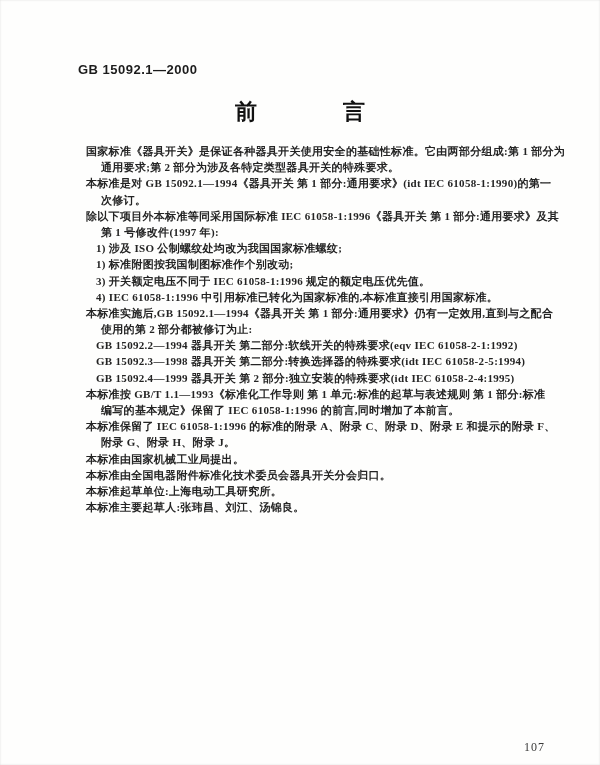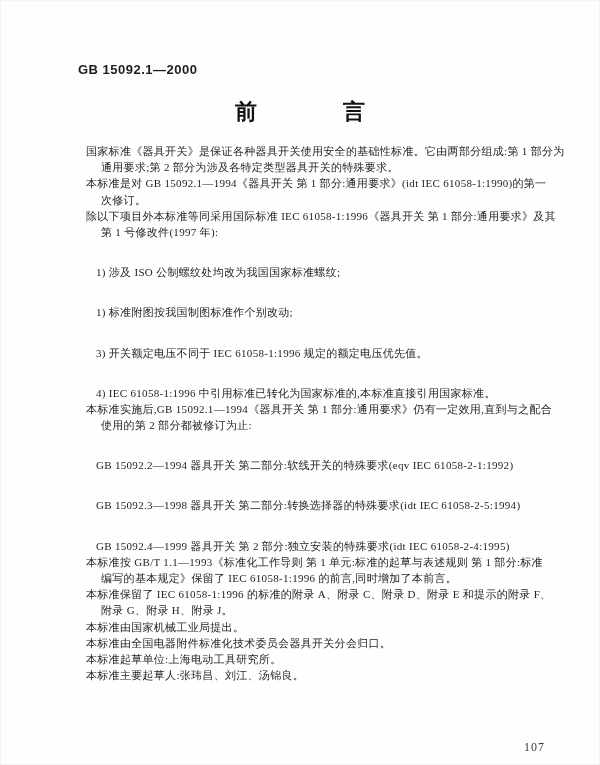--- a/index.html
+++ b/index.html
@@ -24,25 +24,25 @@
     position:absolute; top:97px; left:0; width:600px;
     display:flex; justify-content:center; gap:86px;
     font-size:22px; font-weight:bold; color:#111;
   }
   .body-lines {
     position:absolute; top:143px; left:64px; width:480px;
   }
   .line {
     height:16.2px; line-height:16.2px;
     font-size:11px; letter-spacing:0.3px;
-    white-space:nowrap; color:#242424;
+    white-space:nowrap; color:#242424;font-weight:bold;
   }
   .para { padding-left:22px; }
   .cont { padding-left:0;margin-left:37px; }
-  .list { padding-left:32px;margin-top:24px; }
+  .list { padding-left:32px; }
   .page-num {
     position:absolute; left:524px; top:740px;
     font-size:12px; letter-spacing:1px; color:#3a3a3a;
   }
 </style>
 </head>
 <body>
 
 <div class="page">
 

